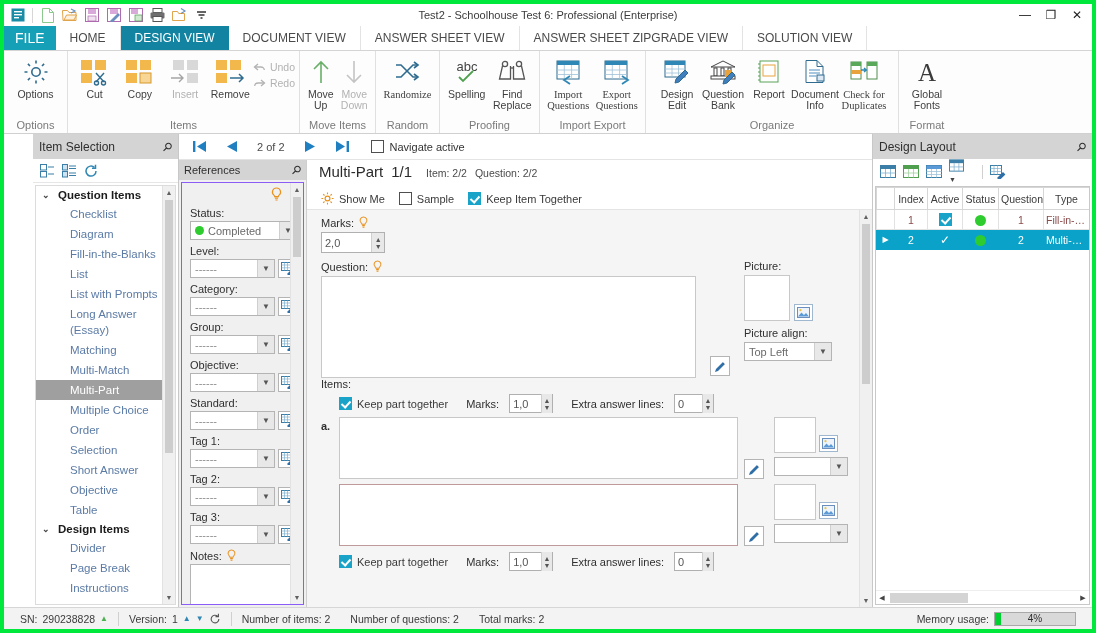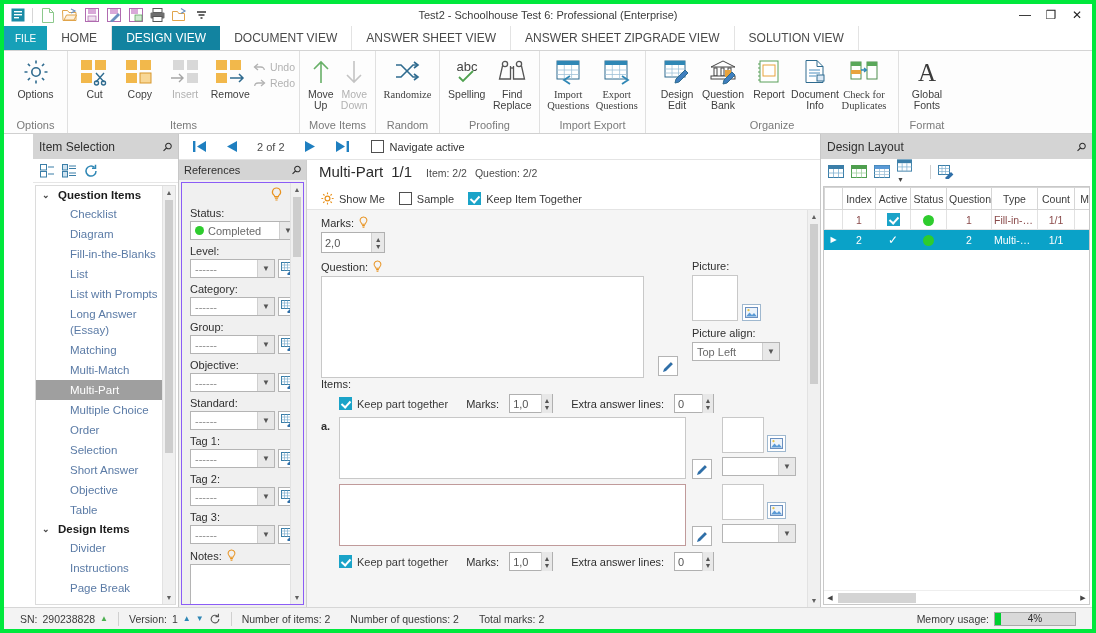--- a/index.html
+++ b/index.html
@@ -60,21 +60,21 @@
   }
   .tab {
     display: flex; align-items: center; justify-content: center;
     padding: 0 14px;
     font-size: 12px; color: #4a4a4a;
     cursor: pointer;
     border-right: 1px solid #e3e3e3;
     background: #fff;
     white-space: nowrap;
   }
-  .tab.file { background: #16a0b8; color: #fff; padding: 0 11px; border-right: none; font-size: 10px; }
+  .tab.file { background: #16a0b8; color: #fff; padding: 0 11px; border-right: none; font-size: 14px; }
   .tab.active { background: #1283a0; color: #fff; border-right: none; }
 
   
   .ribbon {
     height: 83px; background: #fdfdfd; flex: none;
     display: flex; align-items: stretch;
     border-bottom: 1px solid #d0d0d0;
     position: relative;
   }
   .rgroup {
@@ -196,21 +196,21 @@
   .qbody { flex:1; overflow:hidden; position:relative; background:#f5f5f5; padding: 6px 10px 0 14px; }
   .lbl { font-size:11px; color:#2f2f2f; display:flex; align-items:center; gap:4px; }
   .spin { height:21px; border:1px solid #b0b0b0; background:#fff; display:inline-flex; align-items:center; width: 62px;}
   .spin input { border:none; outline:none; width:100%; font-size:11px; color:#555; padding-left:3px; background:transparent; font-family:inherit;}
   .spin .arrows { width:16px; height:19px; background:#e8e8e8; border-left:1px solid #cfcfcf; display:flex; flex-direction:column; align-items:center; justify-content:center; font-size:7px; color:#555;}
   .whitebox { background:#fff; border:1px solid #c8c8c8; }
   .pencil { width:20px;height:20px;border:1px solid #b4b4b4;background:#fff;display:flex;align-items:center;justify-content:center;cursor:pointer;}
   .picbtn { width:19px;height:17px;border:1px solid #9fb8cf;background:#fff;display:flex;align-items:center;justify-content:center;cursor:pointer;}
 
   
-  .dock-right { width: 272px; display:flex; flex-direction:column; border-left:1px solid #c8c8c8; }
+  .dock-right { width: 220px; display:flex; flex-direction:column; border-left:1px solid #c8c8c8; }
   .grid-toolbar { height:25px; display:flex; align-items:center; gap:7px; padding:0 7px; background:#fff; flex:none;}
   .gridwrap { flex:1; margin:2px; border:1px solid #c8c8c8; background:#fff; overflow:hidden; display:flex; flex-direction:column;}
   table.dg { border-collapse: collapse; width:100%; font-size:10.5px; table-layout: fixed;}
   table.dg th {
     background:#fff; border:1px solid #d6d6d6; font-weight:normal; color:#3c3c3c;
     height:22px; padding:0 2px; text-align:center;
   }
   table.dg td {
     border:1px solid #e2e2e2; height:20px; text-align:center; color:#8a4b4b; padding:0 2px;
     overflow:hidden; white-space:nowrap; text-overflow:ellipsis;
@@ -653,22 +653,22 @@
         <div class="li">Selection</div>
         <div class="li">Short Answer</div>
         <div class="li">Objective</div>
         <div class="li">Table</div>
 
         <div class="grp">
           <span class="chev">⌄</span>
           <span>Design Items</span>
         </div>
         <div class="li">Divider</div>
+        <div class="li">Page Break</div>
         <div class="li">Instructions</div>
-        <div class="li">Page Break</div>
         <div class="li">Picture</div>
 
         <div class="vscroll">
           <div class="arrow">▲</div>
           <div class="thumb" style="top:14px;height:253px;"></div>
           <div class="arrow" style="position:absolute;bottom:0;left:0;right:0;">▼</div>
         </div>
       </div>
     </div>
 

